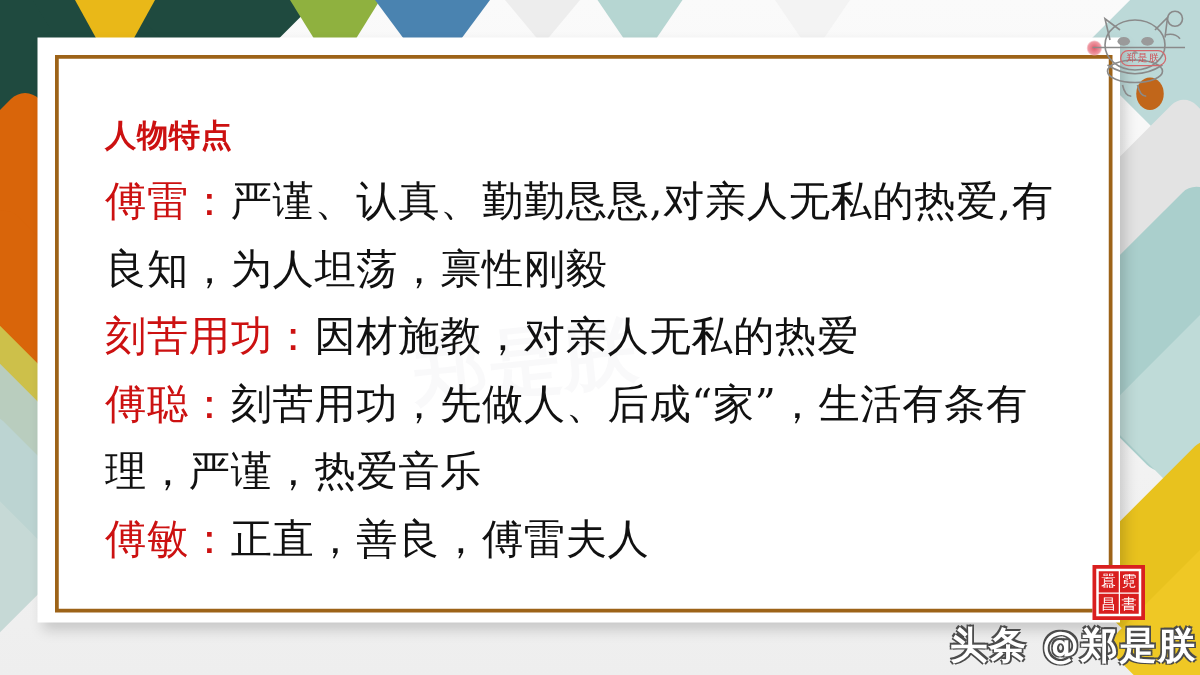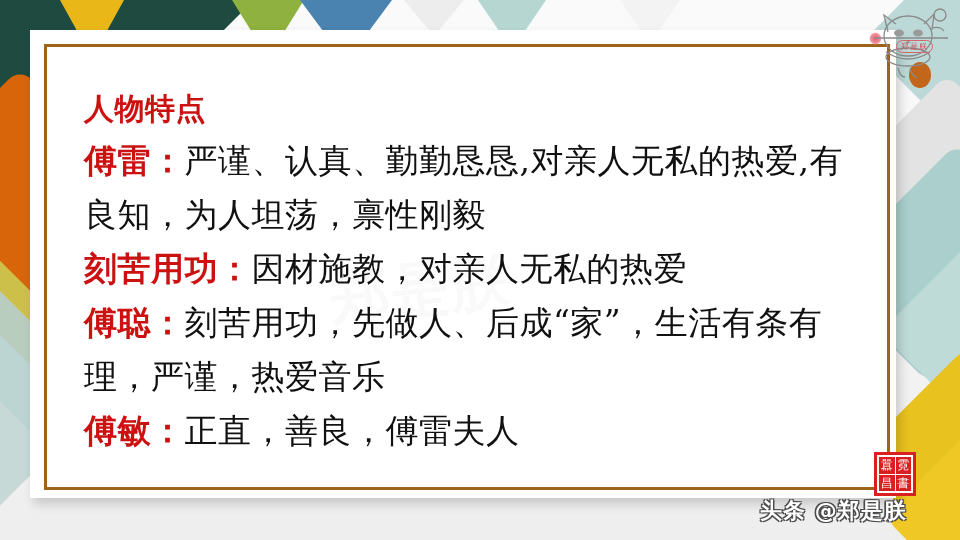--- a/index.html
+++ b/index.html
@@ -110,25 +110,25 @@
   }
 
   
   #textblock{
     position:absolute;left:84px;top:86px;width:760px;
     font-family:"DejaVu Serif","Liberation Serif",serif;
     font-size:33px;line-height:54px;color:#111111;
     letter-spacing:.5px;
   }
   #title{
-    color:#cc1111;font-size:30px;line-height:46px;font-weight:bold;
+    color:#cc1111;font-size:25px;line-height:46px;font-weight:bold;
     margin-bottom:2px;
   }
   .line{white-space:normal;}
-  .who{color:#cc1111;font-weight:bold;}
+  .who{color:#cc1111;font-weight:normal;}
 
   
   #cat{position:absolute;left:862px;top:2px;width:98px;height:80px;}
   #cat-stamp{
     position:absolute;left:896px;top:40px;
     border:1.3px solid #d4676b;border-radius:9px;
     padding:0 4px;font-size:8px;color:#cf4f56;
     font-family:"DejaVu Sans","Liberation Sans",sans-serif;
     letter-spacing:1px;line-height:11px;white-space:nowrap;
   }
@@ -147,21 +147,21 @@
   }
   #seal div{
     background:#d91f1f;color:#fff;font-size:12px;line-height:17px;
     text-align:center;font-family:"DejaVu Sans","Liberation Sans",sans-serif;
     overflow:hidden;
   }
 
   
   #watermark{
     position:absolute;left:760px;top:496px;
-    font-size:22px;font-weight:bold;color:#ffffff;
+    font-size:30px;font-weight:bold;color:#ffffff;
     font-family:"DejaVu Sans","Liberation Sans",sans-serif;
     text-shadow:
       -1.3px -1.3px 0 #4b4b4b, 1.3px -1.3px 0 #4b4b4b,
       -1.3px  1.3px 0 #4b4b4b, 1.3px  1.3px 0 #4b4b4b;
     white-space:nowrap;letter-spacing:1px;
   }
 
   
   #ghost{
     position:absolute;left:330px;top:250px;font-size:60px;

